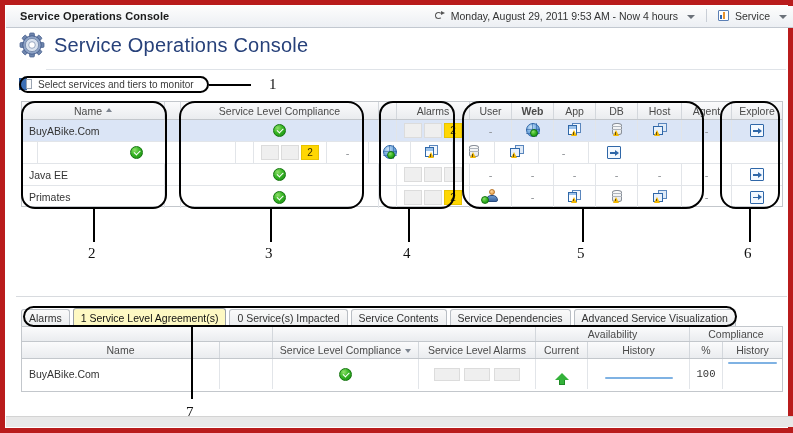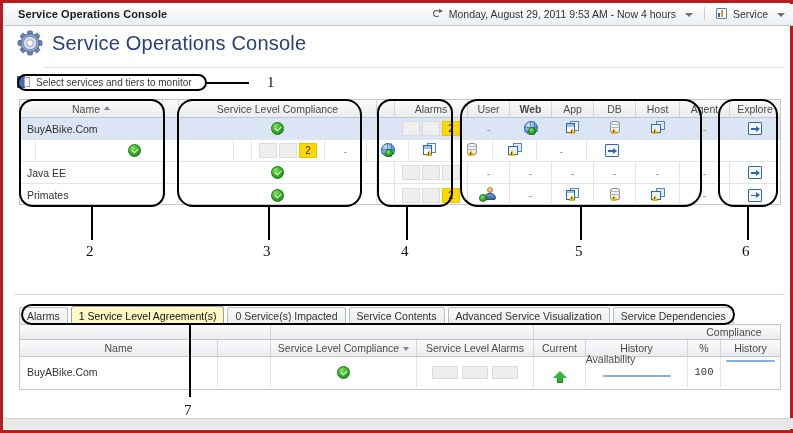--- a/index.html
+++ b/index.html
@@ -5,21 +5,21 @@
   html,body{margin:0;padding:0;}
   body{
     width:793px;height:433px;
     background:#ffffff;
     font-family:"Liberation Sans","DejaVu Sans",sans-serif;
     font-size:11px;color:#222;
     overflow:hidden;
     position:relative;
   }
   #root{position:absolute;left:0;top:0;width:793px;height:433px;
-        border:3px solid #b91c1c;box-sizing:border-box;background:#fff;}
+        border:5px solid #b91c1c;box-sizing:border-box;background:#fff;}
 
   
   .titlebar{
     position:absolute;left:1px;top:1px;width:791px;height:22px;
     background:linear-gradient(#fdfdfd,#eceff3);
     border-bottom:1px solid #c2c8d0;
     box-sizing:border-box;
   }
   .titlebar .apptitle{
     position:absolute;left:14px;top:4px;
@@ -477,35 +477,35 @@
     <div class="tab active">
         <span>1 Service Level Agreement(s)</span>
       </div>
     <div class="tab">
         <span>0 Service(s) Impacted</span>
       </div>
     <div class="tab">
         <span>Service Contents</span>
       </div>
     <div class="tab">
+        <span>Service Dependencies</span>
+      </div>
+    <div class="tab">
         <span>Advanced Service Visualization</span>
-      </div>
-    <div class="tab">
-        <span>Service Dependencies</span>
       </div>
   </div>
 
   <div class="grid" style="left:16px;top:321px;width:762px;height:66px;border-top:1px solid #c3c7cc;">
 
     <div class="hdrrow" style="height:15px;">
       <div class="hcell" style="width:198px;border-right:none;"></div>
       <div class="hcell" style="width:53px;"></div>
       <div class="hcell" style="width:146px;border-right:none;"></div>
       <div class="hcell" style="width:117px;"></div>
-      <div class="hcell" style="width:154px;margin-top:27px;">
+      <div class="hcell" style="width:154px;">
           <span>Availability</span>
         </div>
       <div class="hcell" style="width:92px;border-right:none;">
           <span>Compliance</span>
         </div>
     </div>
 
     <div class="hdrrow" style="height:17px;">
       <div class="hcell" style="width:198px;">
           <span>Name</span>

